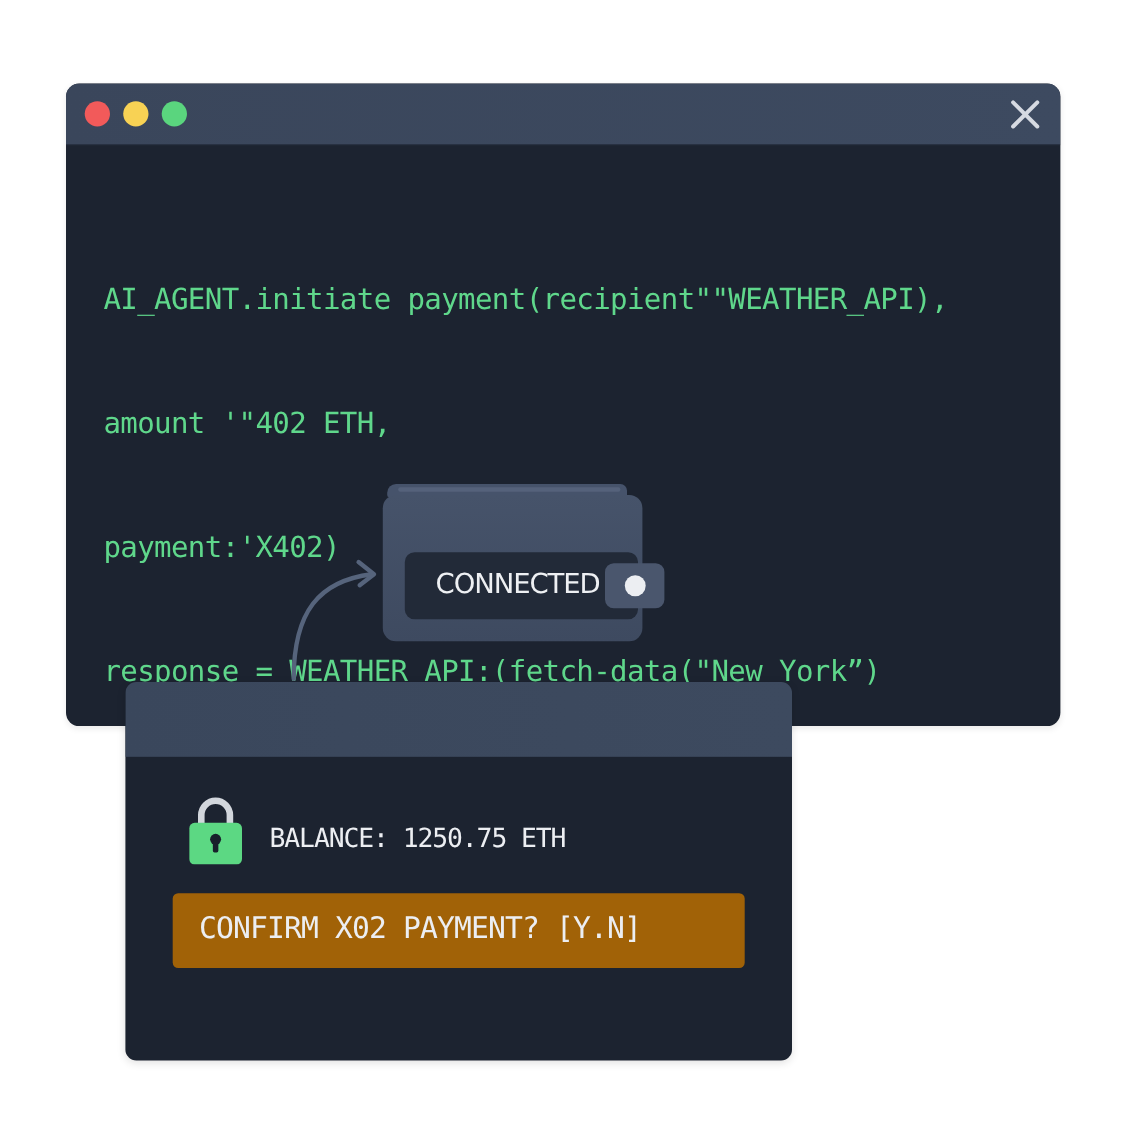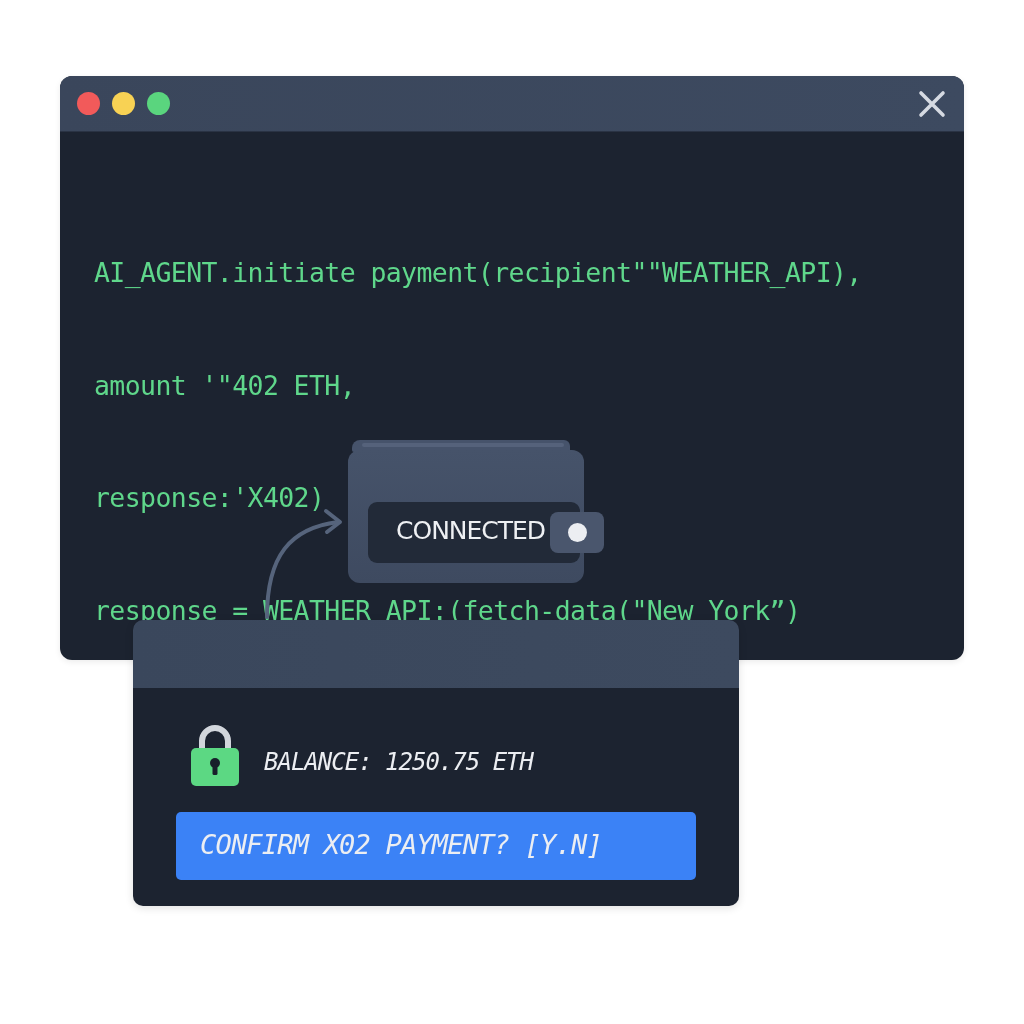--- a/index.html
+++ b/index.html
@@ -60,39 +60,38 @@
   .wallet-clasp {
     position: absolute; left: 202px; top: 62px; width: 54px; height: 41px;
     background: #4a566d; border-radius: 8px;
   }
   .wallet-clasp-dot {
     position: absolute; left: 18px; top: 11px; width: 19px; height: 19px;
     border-radius: 50%; background: #eceef2;
   }
   .arrow-svg { position: absolute; left: 0; top: 0; }
   .dialog {
-    position: absolute; left: 133px; top: 620px; width: 606px; height: 286px;
+    position: absolute; left: 114px; top: 620px; width: 606px; height: 344px;
     background: #1c2330; border-radius: 10px; overflow: hidden;
     box-shadow: 0 2px 8px rgba(0,0,0,0.12);
-    font-style: italic;
   }
   .dialog-header {
     position: absolute; left: 0; top: 0; width: 100%; height: 68px;
     background: linear-gradient(90deg, #3a475c, #3d4a5f);
   }
   .lock {
     position: absolute; left: 58px; top: 104px; width: 48px; height: 62px;
   }
   .balance {
     position: absolute; left: 131px; top: 128px;
     font-size: 24px; color: #eceef2; letter-spacing: -1px;
   }
   .confirm-box {
     position: absolute; left: 43px; top: 192px; width: 520px; height: 68px;
-    background: #3b82f6; border-radius: 5px; cursor: pointer;
+    background: #a16207; border-radius: 5px; cursor: pointer;
   }
   .confirm-text {
     position: absolute; left: 24px; top: 17px;
     font-size: 27px; color: #eceef2; letter-spacing: -0.8px; white-space: pre;
   }
 </style>
 </head>
 <body>
 
 <div class="main-window">
@@ -103,21 +102,21 @@
     <span class="close-btn">
       <svg width="32" height="32" viewBox="0 0 32 32">
         <path d="M5 5 L27 27 M27 5 L5 27" stroke="#d6dae2" stroke-width="3.6" stroke-linecap="round"></path>
       </svg>
     </span>
   </div>
 
   <div class="code" style="color:#5fd78b">
     <span class="code-line">AI_AGENT.initiate payment(recipient""WEATHER_API),</span>
     <span class="code-line">amount '"402 ETH,</span>
-    <span class="code-line">response:'X402)</span>
+    <span class="code-line">payment:'X402)</span>
     <span class="code-line">response = WEATHER_API:(fetch-data("New York”)</span>
   </div>
 
   <svg class="arrow-svg" width="904" height="584" viewBox="0 0 904 584">
     <path d="M207 541 C 207 480, 230 452, 278 446" fill="none" stroke="#56647c" stroke-width="4" stroke-linecap="round"></path>
     <path d="M266 435 L280 446 L267 456" fill="none" stroke="#56647c" stroke-width="4" stroke-linecap="round" stroke-linejoin="round"></path>
   </svg>
 
   <div class="wallet">
     <div class="wallet-strap">

